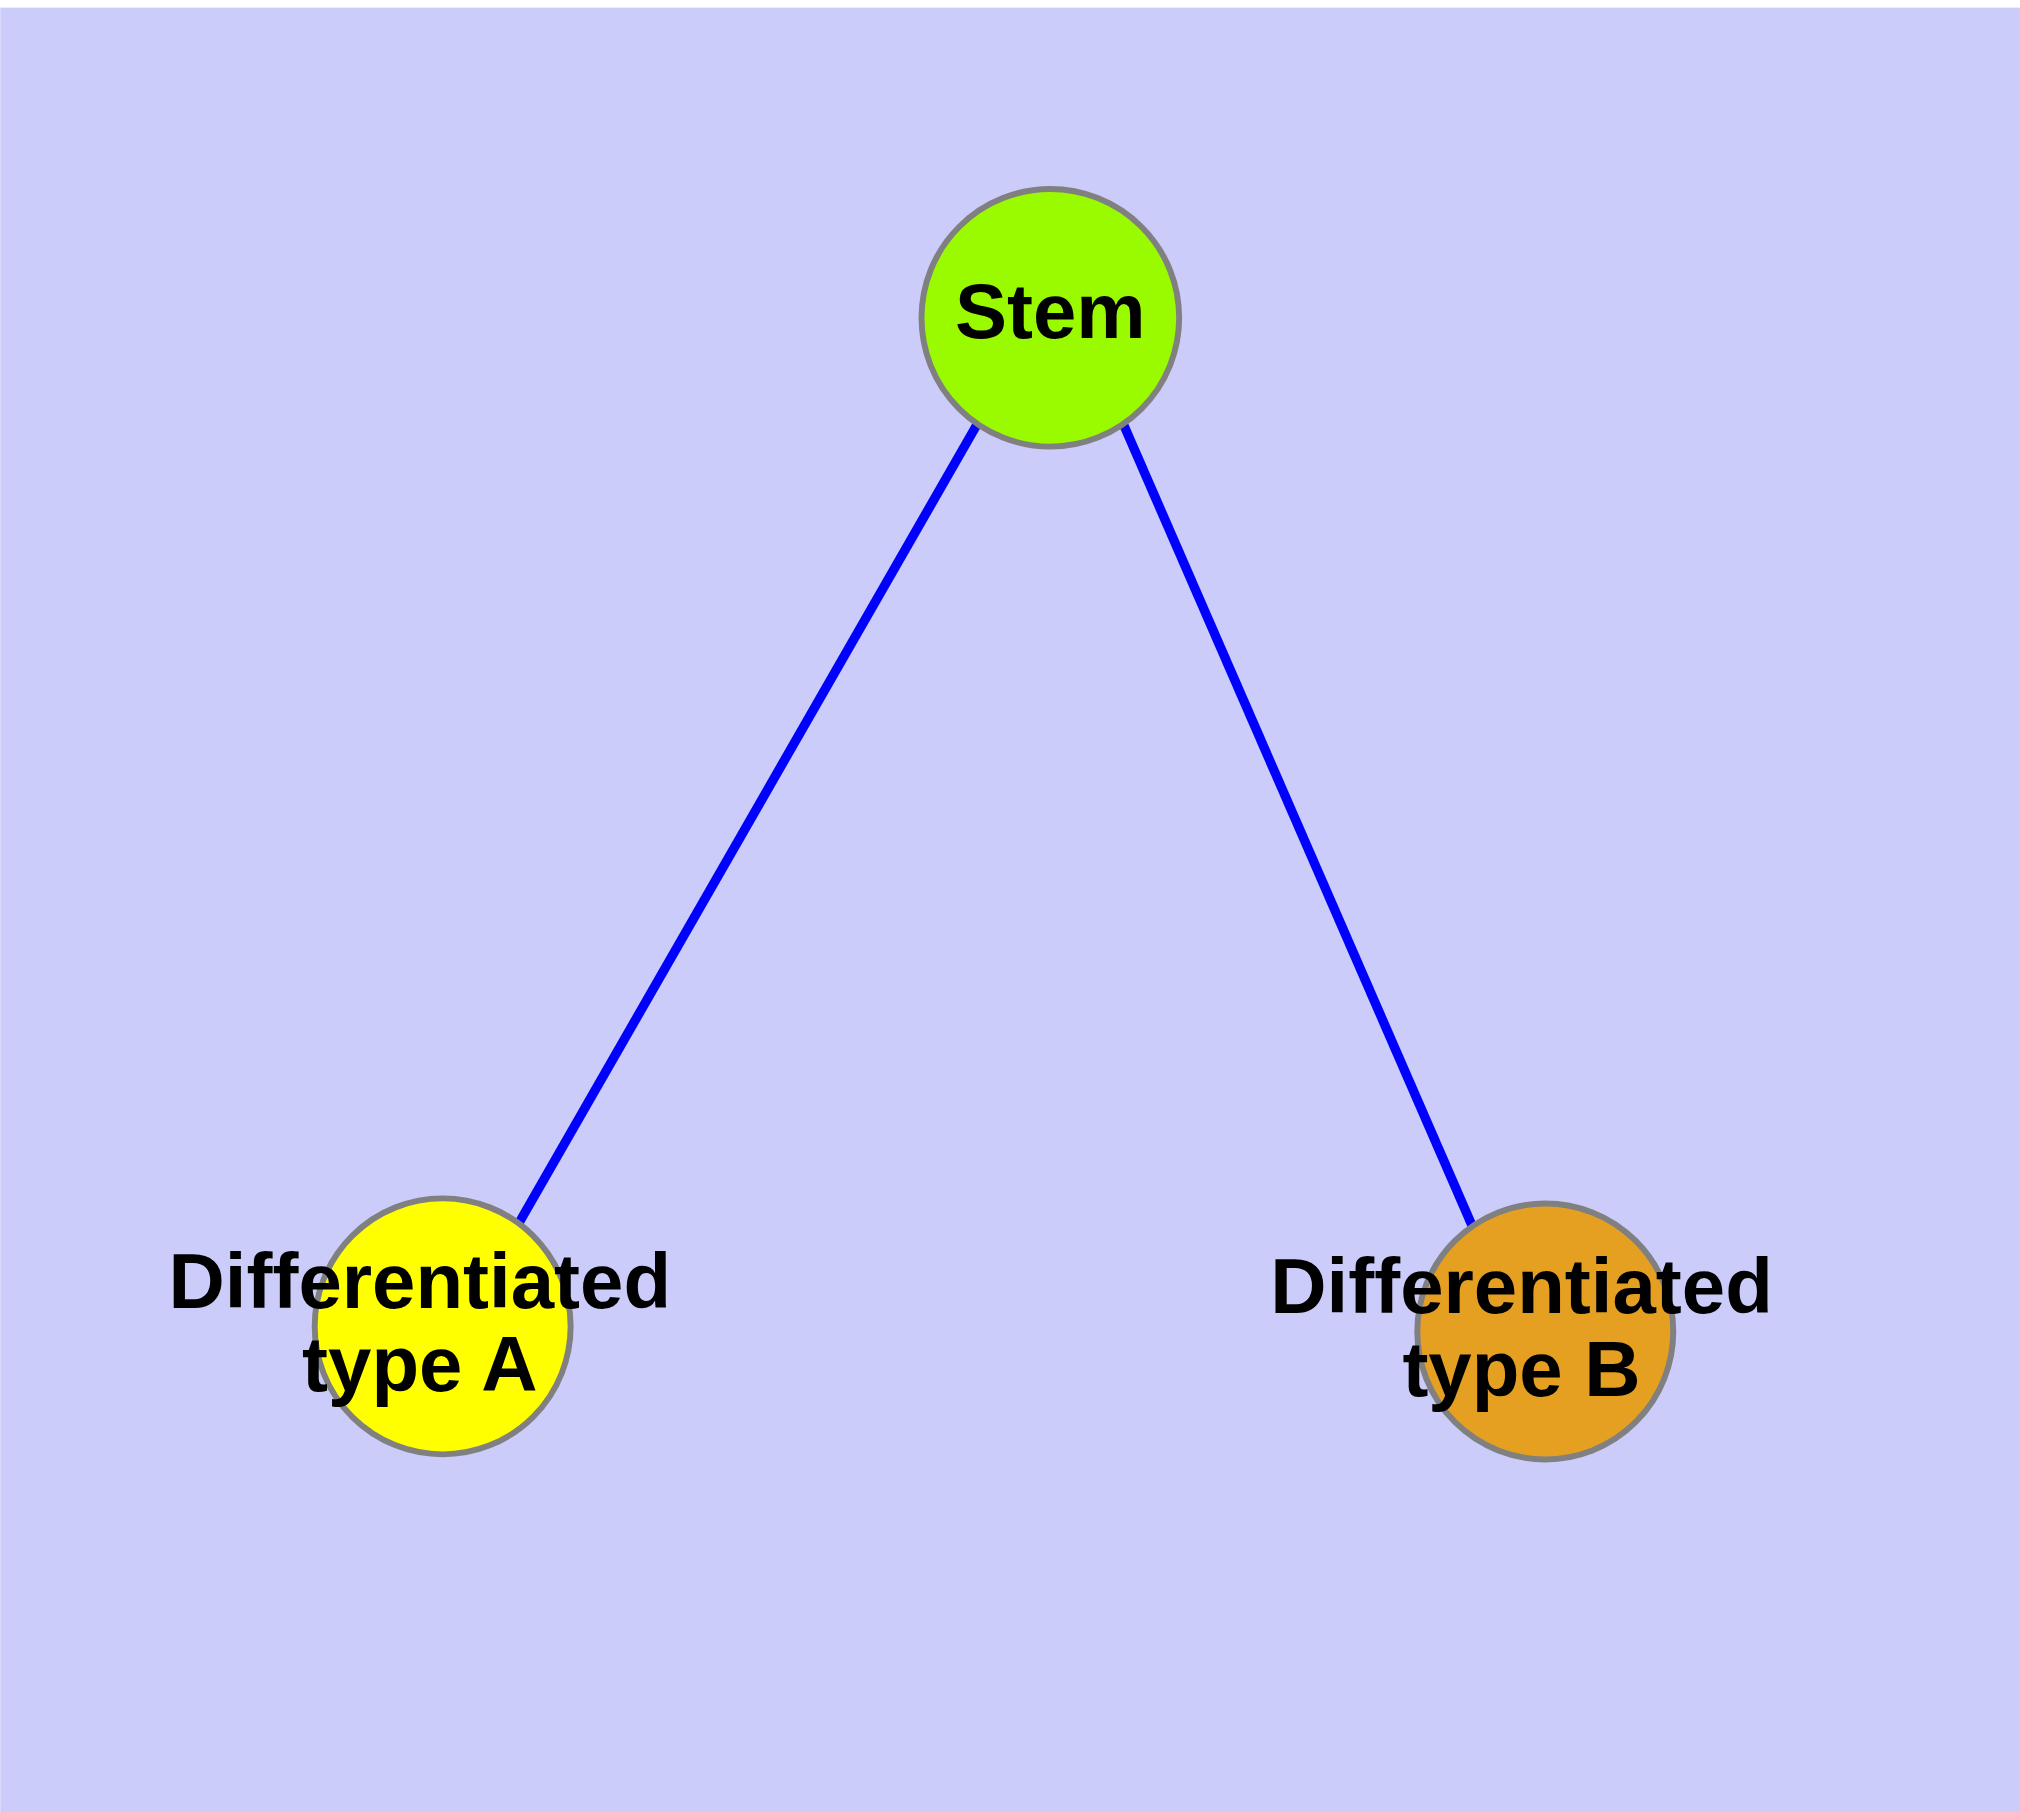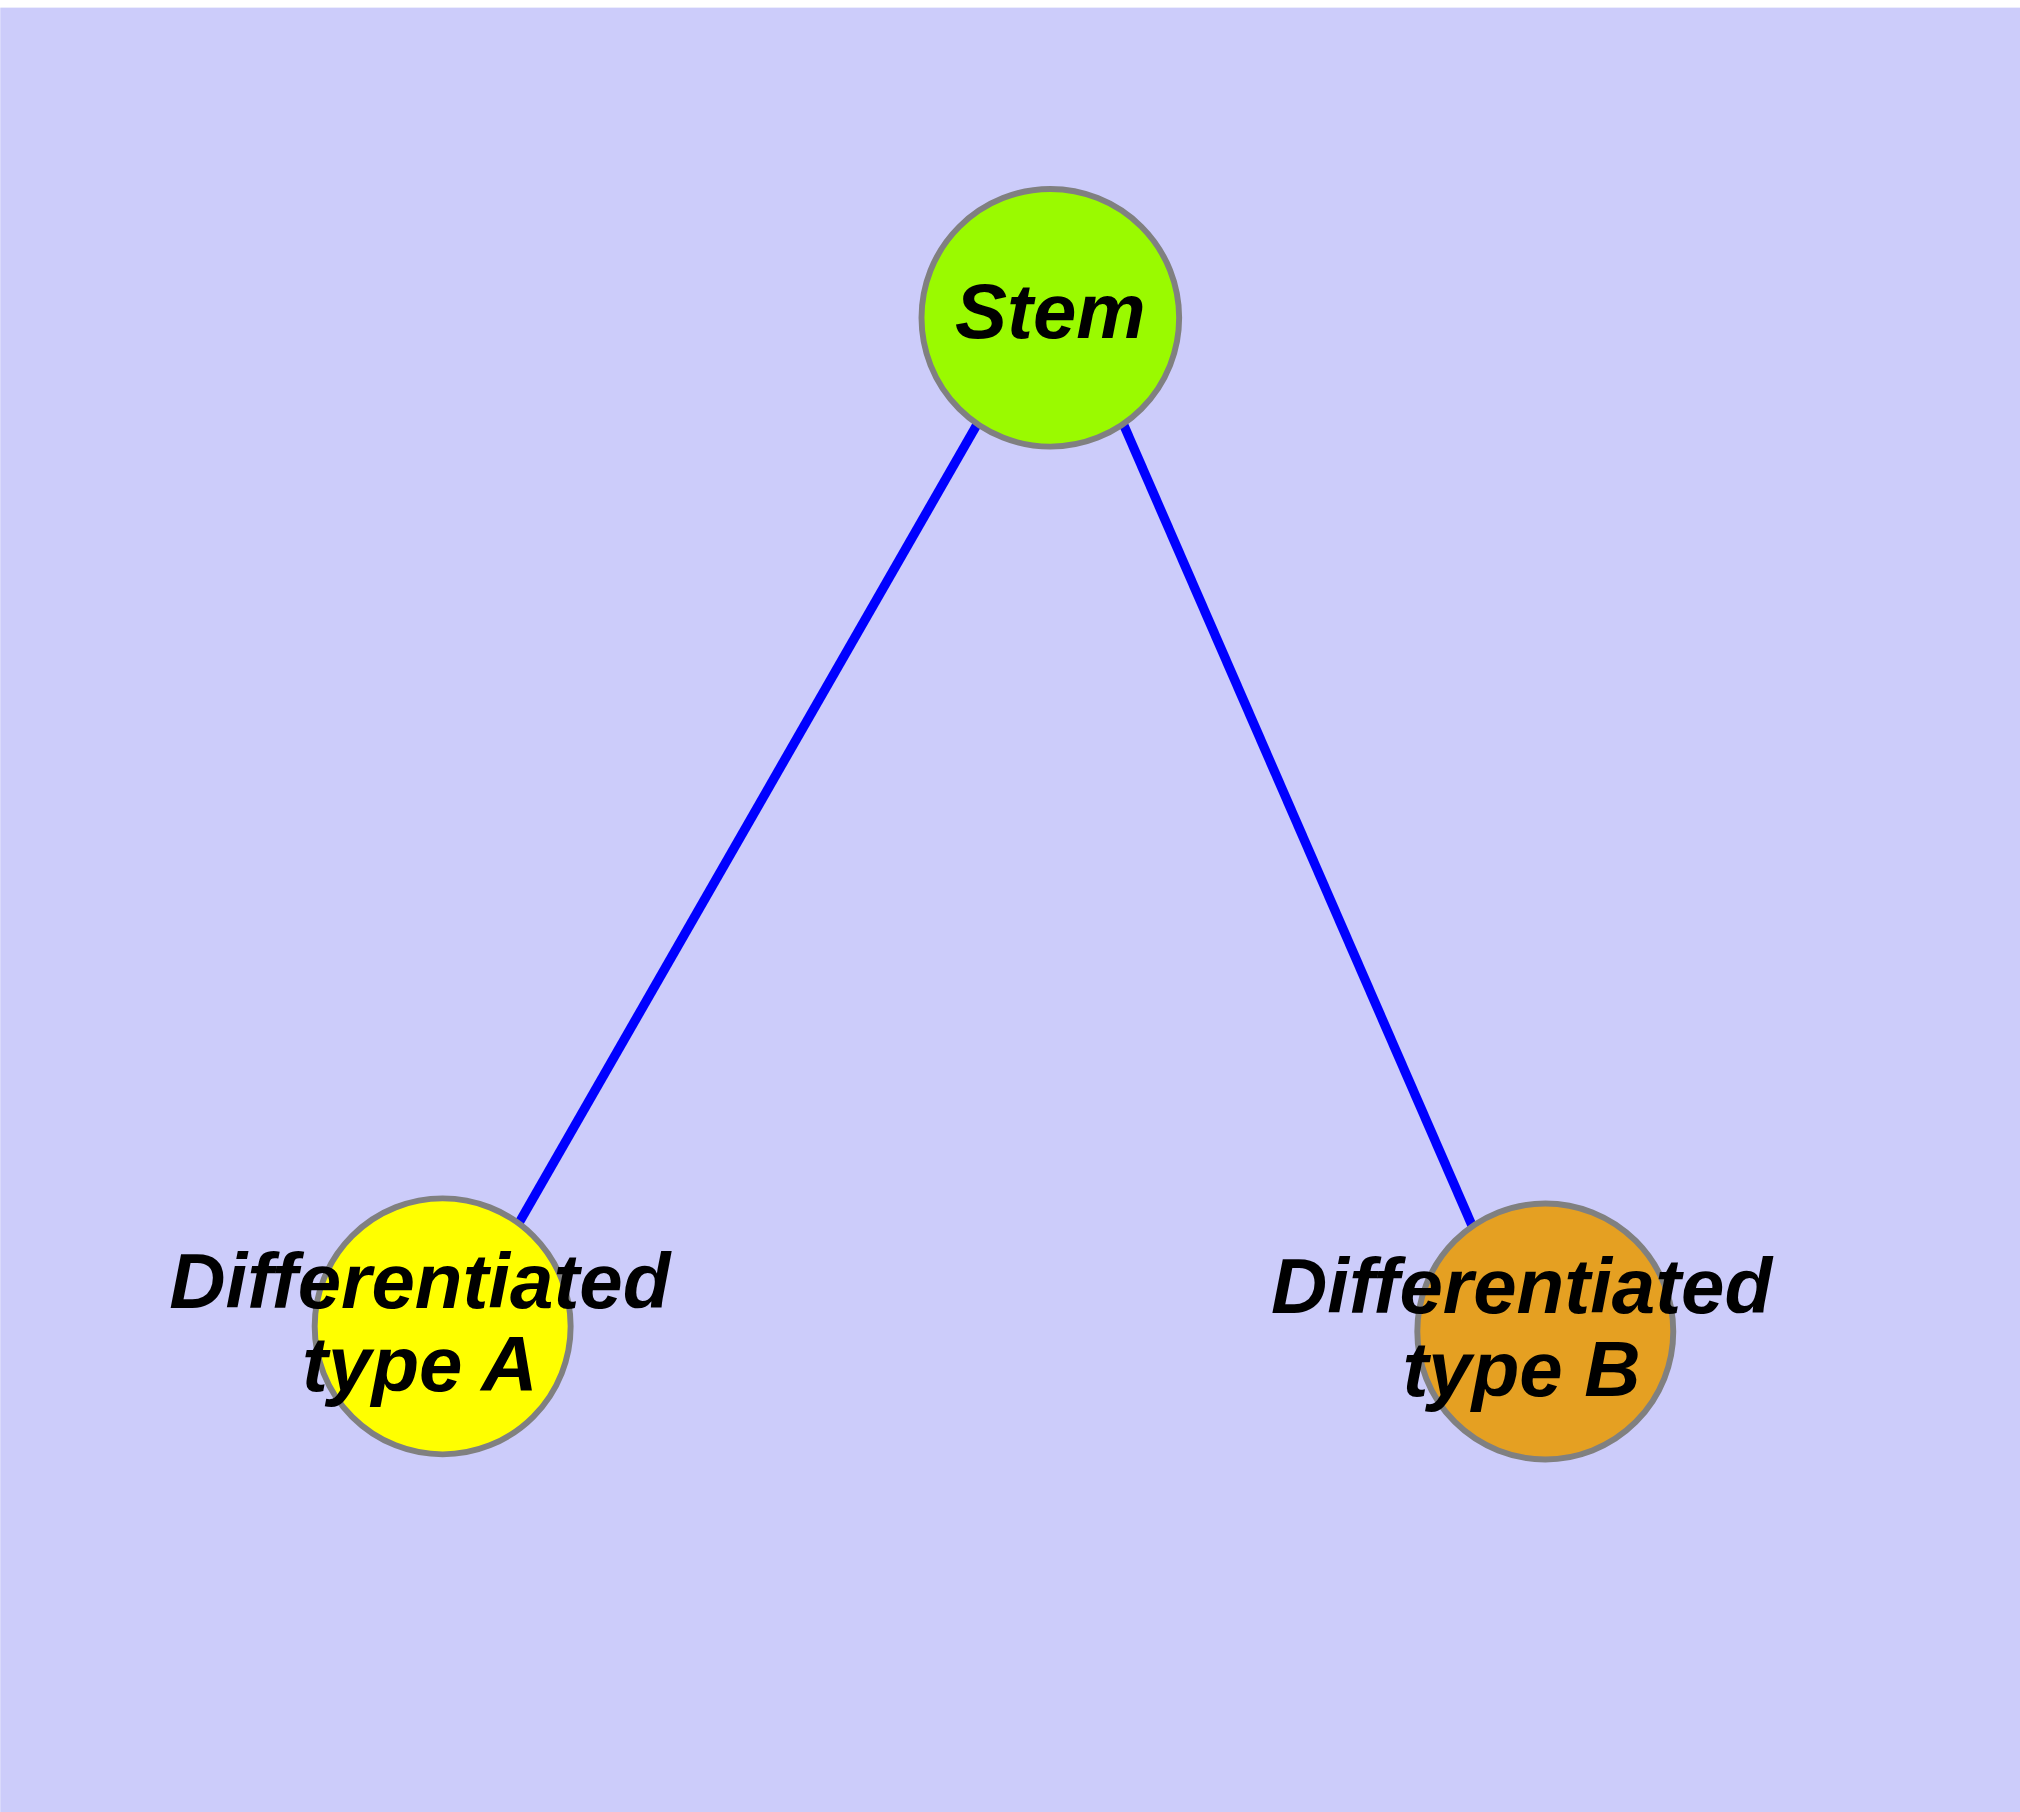--- a/index.html
+++ b/index.html
@@ -12,21 +12,20 @@
     width: 2021px;
     height: 1812px;
     overflow: hidden;
     font-family: "Liberation Sans", sans-serif;
   }
   #graph-canvas {
     position: relative;
     width: 1733px;
     height: 1812px;
     background: #ffffff;
-    font-style: italic;
   }
   #graph-svg {
     position: absolute;
     top: 0;
     left: 0;
     width: 2021px;
     height: 1812px;
     display: block;
   }
   .node-label {

